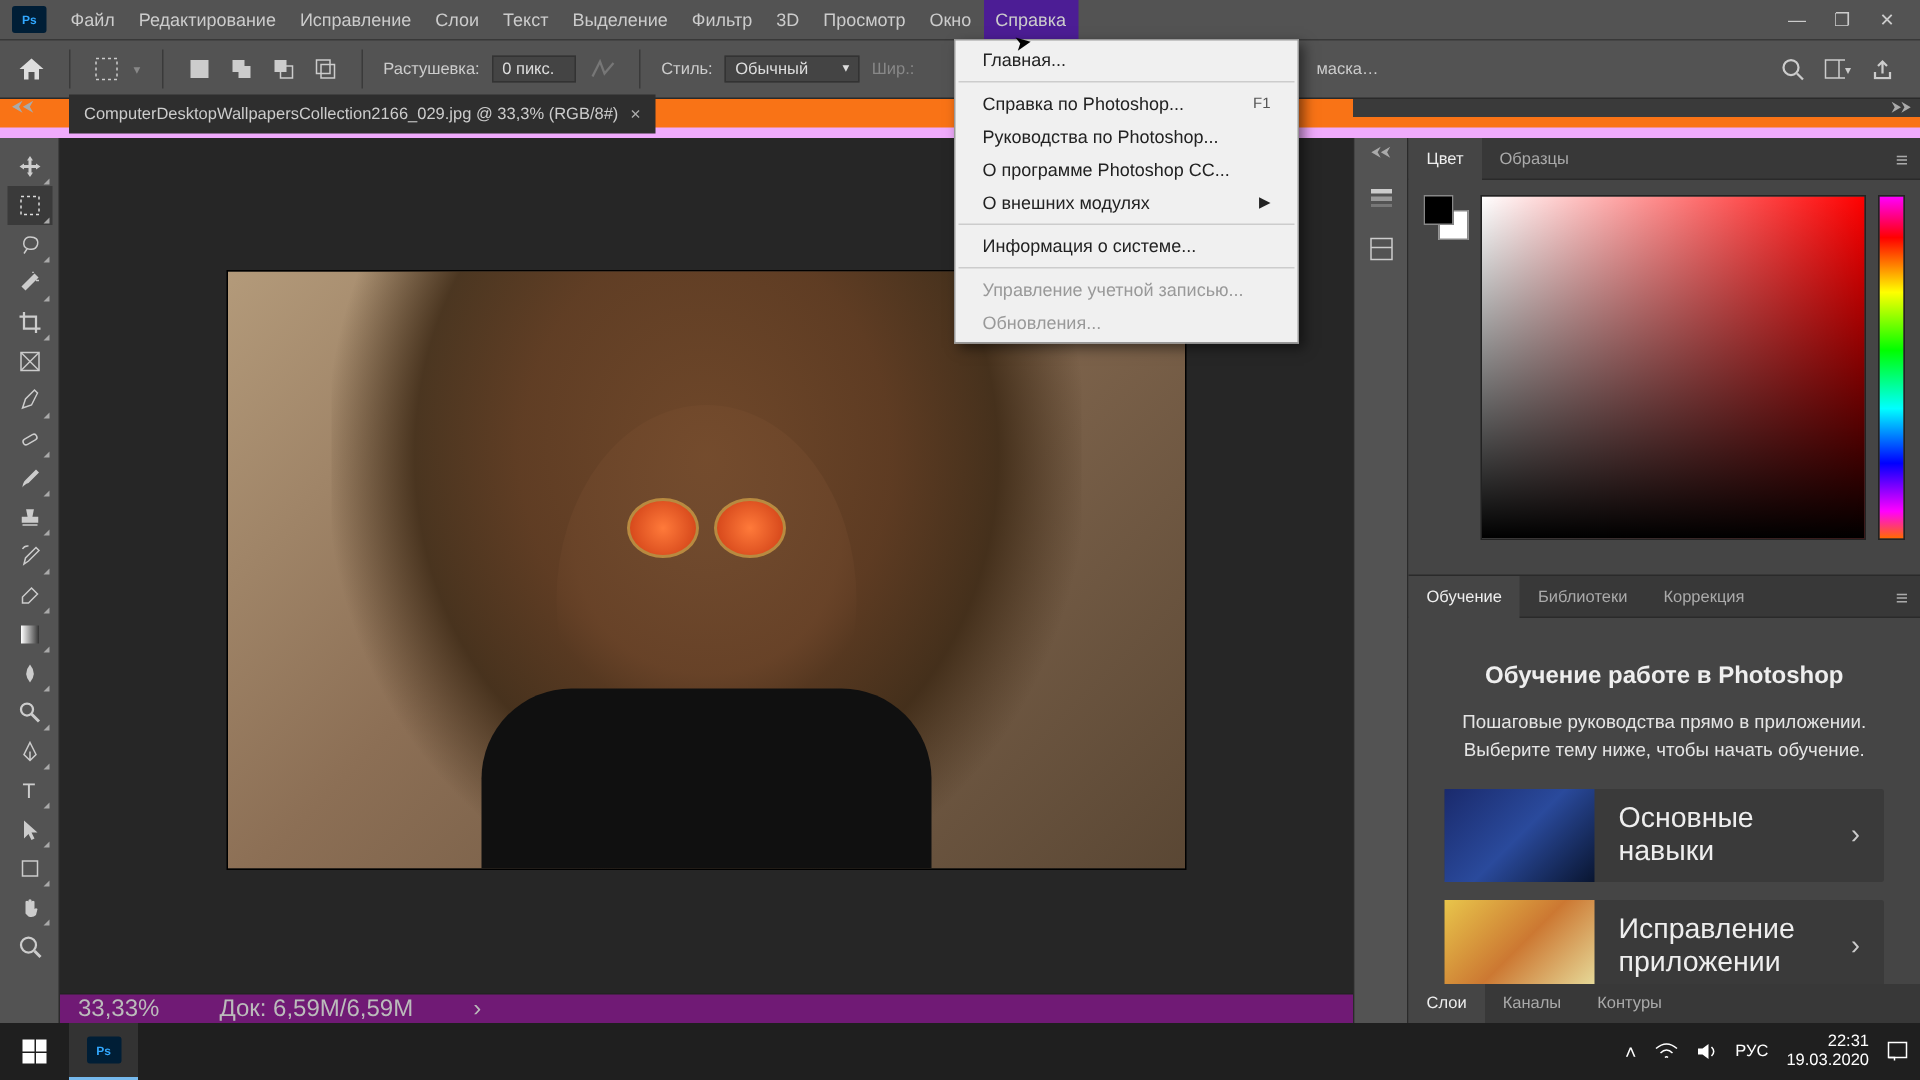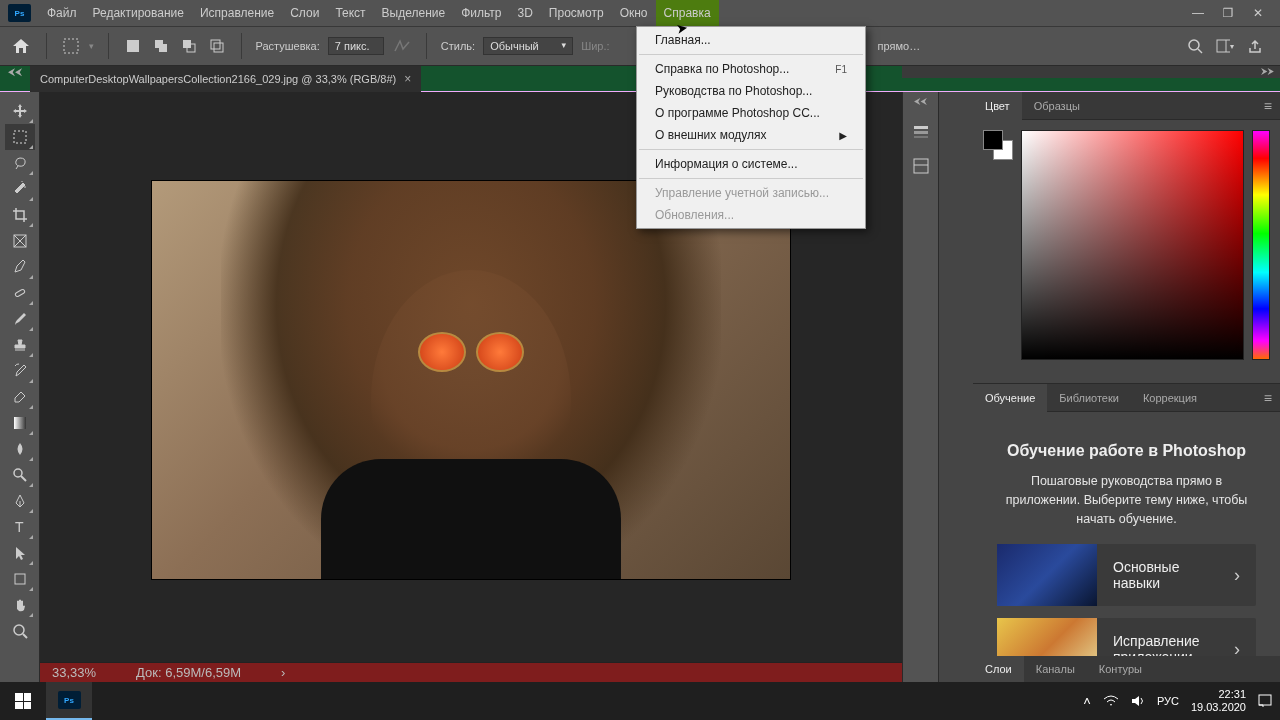--- a/index.html
+++ b/index.html
@@ -2,63 +2,63 @@
 <html><head>
 <meta charset="utf-8">
 <style>
 * { margin: 0; padding: 0; box-sizing: border-box; font-family: 'Segoe UI', Tahoma, sans-serif; user-select: none; }
 body { width: 1280px; height: 720px; background: #323232; color: #ccc; overflow: hidden; position: relative; }
 
 
 .menubar { height: 26px; background: #535353; display: flex; align-items: center; padding: 0 4px; font-size: 12px; }
 .ps-icon { width: 23px; height: 18px; background: #001e36; color:#31a8ff; font-size:8px; font-weight:bold; display:flex; align-items:center; justify-content:center; border-radius:2px; margin: 0 8px 0 4px; }
 .menu-item { padding: 0 8px; height: 26px; line-height: 26px; cursor: default; }
-.menu-item.active { background: #4d7c0f; }
+.menu-item.active { background: #4c1d95; }
 .win-controls { margin-left: auto; display: flex; gap: 14px; padding-right: 10px; font-size: 12px; color:#ccc;}
 .win-btn { width: 16px; text-align:center; }
 
 
 .optbar { height: 40px; background: #535353; border-top: 1px solid #383838; border-bottom:1px solid #2a2a2a; display:flex; align-items:center; padding: 0 10px; gap: 8px; font-size: 11px; color:#ccc;}
 .home-icon { width:22px; height:22px; display:flex; align-items:center; justify-content:center;}
 .opt-sep { width:1px; height:26px; background:#3a3a3a; margin:0 6px; }
 .opt-tool { width:20px; height:20px; display:flex; align-items:center; justify-content:center; }
 .opt-input { background:#444; border:1px solid #333; color:#ddd; padding:2px 6px; font-size:11px; width:56px; }
 .opt-select { background:#444; border:1px solid #333; color:#ddd; padding:2px 6px; font-size:11px; width:90px; position:relative;}
 .optbar .right { margin-left:auto; display:flex; gap:12px; padding-right:6px;}
 .small-icon { width:18px; height:18px; display:inline-flex; align-items:center; justify-content:center;}
 
 
-.tabstrip { height: 26px; background: #14532d; border-bottom:1px solid #f0abfc; display:flex; align-items:center; padding-left:30px; font-size:11px; }
+.tabstrip { height: 26px; background: #f97316; border-bottom:7px solid #f0abfc; display:flex; align-items:center; padding-left:46px; font-size:11px; }
 .doc-tab { display:flex; align-items:center; gap:8px; padding:0 10px; height:26px; background:#2e2e2e; }
 .doc-close { color:#aaa; font-size:12px; }
 
 
 .main { position:absolute; top:92px; left:0; right:0; bottom:38px; display:flex; }
 
 .toolbar { width: 40px; background: #535353; border-right:1px solid #2a2a2a; display:flex; flex-direction:column; align-items:center; padding-top:6px; gap:0; }
 .tool { width:30px; height:26px; display:flex; align-items:center; justify-content:center; position:relative; }
 .tool.sel { background:#3a3a3a; }
 .tool-mark { position:absolute; bottom:1px; right:2px; width:0; height:0; border-left:4px solid transparent; border-bottom:4px solid #aaa;}
 
 .canvas-area { flex: 1; background:#262626; position:relative; display:flex; align-items:flex-start; justify-content:center; padding-top:88px; }
 .photo { width: 640px; height: 400px; background: linear-gradient(135deg,#b39a7a 0%, #8c6f55 40%, #5a4734 100%); position:relative; overflow:hidden; border:1px solid #000;}
 
 .photo::before { content:""; position:absolute; left:50%; top:55%; width:200px; height:260px; background: radial-gradient(circle at 50% 35%, #f2c8a8 0%, #e0a880 45%, rgba(0,0,0,0) 60%); transform:translate(-50%,-50%); border-radius:50%; }
 .hair { position:absolute; left:50%; top:52%; transform:translate(-50%,-50%); width:500px; height:420px; background: radial-gradient(ellipse at 50% 30%, rgba(110,70,40,0.95) 0%, rgba(90,55,30,0.9) 35%, rgba(60,40,20,0.85) 55%, rgba(40,25,10,0) 72%);}  
 .glasses { position:absolute; left:50%; top:43%; transform:translate(-50%,-50%); display:flex; gap:10px;}
 .lens { width:48px; height:40px; border-radius:50%; background: radial-gradient(circle, #ff7a3a 0%, #d6481b 80%); border:2px solid #b88a40;}
 .blouse { position:absolute; left:50%; bottom:0; transform:translateX(-50%); width:300px; height:120px; background:#101010; border-radius:60px 60px 0 0;}
 
-.canvas-status { position:absolute; left:0; right:0; bottom:0; height:20px; background:#7f1d1d; border-top:1px solid #222; display:flex; align-items:center; font-size:13px; color:#bbb; padding:0 12px; gap:40px;}
+.canvas-status { position:absolute; left:0; right:0; bottom:0; height:20px; background:#701a75; border-top:1px solid #222; display:flex; align-items:center; font-size:16px; color:#bbb; padding:0 12px; gap:40px;}
 
 
 .rightcol { width: 378px; background:#454545; border-left:1px solid #2a2a2a; display:flex; }
 .railR { width: 36px; background:#535353; border-right:1px solid #2a2a2a; display:flex; flex-direction:column; align-items:center; padding-top:4px; gap:8px;}
 .railR .ic { width:26px; height:26px; display:flex; align-items:center; justify-content:center;}
-.panels { flex:1; display:flex; flex-direction:column;margin-left:34px; }
+.panels { flex:1; display:flex; flex-direction:column; }
 
 .panel-tabs { height:28px; background:#383838; display:flex; align-items:center; font-size:11px; border-bottom:1px solid #2a2a2a;}
 .panel-tab { padding:0 12px; height:28px; line-height:28px; color:#aaa;}
 .panel-tab.act { background:#454545; color:#eee;}
 .panel-menu { margin-left:auto; padding:0 8px; color:#aaa; font-size:14px;}
 
 .color-panel { height: 264px; display:flex; padding:10px; gap:8px; background:#454545; border-bottom:1px solid #2a2a2a;}
 .swatch-stack { width:30px; height:30px; position:relative; }
 .swatch-stack .bg { position:absolute; right:0; bottom:0; width:20px; height:20px; background:#fff; border:1px solid #888;}
 .swatch-stack .fg { position:absolute; left:0; top:0; width:20px; height:20px; background:#000; border:1px solid #888;}
@@ -66,21 +66,21 @@
 .hue-bar { width:18px; height:230px; background: linear-gradient(to bottom, #ff00ff 0%, #ff0000 12%, #ffff00 28%, #00ff00 45%, #00ffff 62%, #0000ff 78%, #ff00ff 92%, #ff6a00 100%); border:1px solid #222;}
 
 .learn-panel { flex:1; background:#454545; overflow:hidden;}
 .learn-body { padding: 16px 20px; text-align:center;}
 .learn-h { font-size:16px; color:#eee; font-weight:600; margin:14px 0 12px;}
 .learn-p { font-size:12.5px; color:#e5e5e5; line-height:1.5; margin-bottom:16px;}
 .card { background:#3a3a3a; height:62px; margin:0 4px 12px; display:flex; align-items:center; border-radius:2px;}
 .card .thumb { width:100px; height:62px; }
 .card .t1 { background: linear-gradient(135deg,#1a2a6c,#2a4a9c,#091530);}
 .card .t2 { background: linear-gradient(135deg,#e8c54b,#cc7832,#e8e0a0);}
-.card .lbl { flex:1; text-align:left; padding-left:16px; font-size:14px; color:#eee;}
+.card .lbl { flex:1; text-align:left; padding-left:16px; font-size:19px; color:#eee;}
 .card .chev { padding:0 16px; color:#ccc; font-size:18px;}
 
 .layers-tabs { height:26px; background:#383838; display:flex; align-items:center; font-size:11px;}
 .lt { padding:0 12px; height:26px; line-height:26px; color:#aaa;}
 .lt.act { background:#454545; color:#eee;}
 
 
 .dropdown { position:absolute; top:26px; left:636px; width:230px; background:#f0f0f0; color:#222; font-size:12px; box-shadow: 3px 3px 8px rgba(0,0,0,0.5); z-index:500; border:1px solid #999; padding:2px 0;}
 .dd-item { padding: 4px 18px; display:flex; justify-content:space-between; align-items:center;}
 .dd-item.dis { color:#999;}
@@ -165,32 +165,32 @@
       </svg>
     </span>
   <span class="opt-tool">
       <svg width="14" height="14">
         <rect x="1" y="1" width="9" height="9" fill="none" stroke="#ccc"></rect>
         <rect x="4" y="4" width="9" height="9" fill="none" stroke="#ccc"></rect>
       </svg>
     </span>
   <div class="opt-sep"></div>
   <span>Растушевка:</span>
-  <span class="opt-input">7 пикс.</span>
+  <span class="opt-input">0 пикс.</span>
   <span class="opt-tool">
       <svg width="16" height="14">
         <path d="M1 12 L6 2 L9 10 L15 3" fill="none" stroke="#777" stroke-width="1.5"></path>
       </svg>
     </span>
   <div class="opt-sep"></div>
   <span>Стиль:</span>
   <span class="opt-select"><span>Обычный</span> <span style="float:right;font-size:9px;">▾</span></span>
   <span style="color:#888;">Шир.:</span>
 
-  <span style="margin-left:260px;color:#ccc;">прямо…</span>
+  <span style="margin-left:260px;color:#ccc;">маска…</span>
 
   <div class="right">
     <span class="small-icon">
         <svg width="16" height="16">
           <circle cx="7" cy="7" r="5" fill="none" stroke="#ccc" stroke-width="1.5"></circle>
           <line x1="11" y1="11" x2="15" y2="15" stroke="#ccc" stroke-width="1.5"></line>
         </svg>
       </span>
     <span class="small-icon">
         <svg width="16" height="14">

